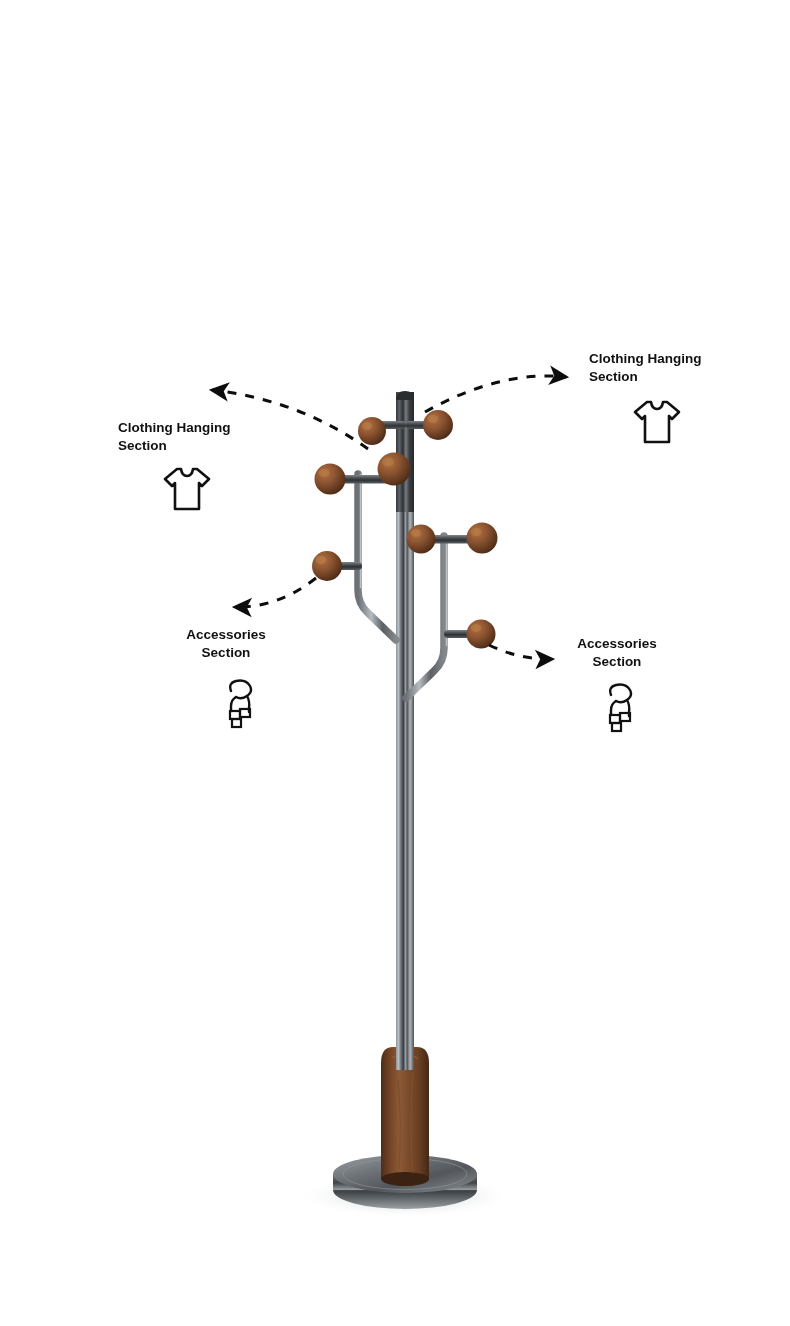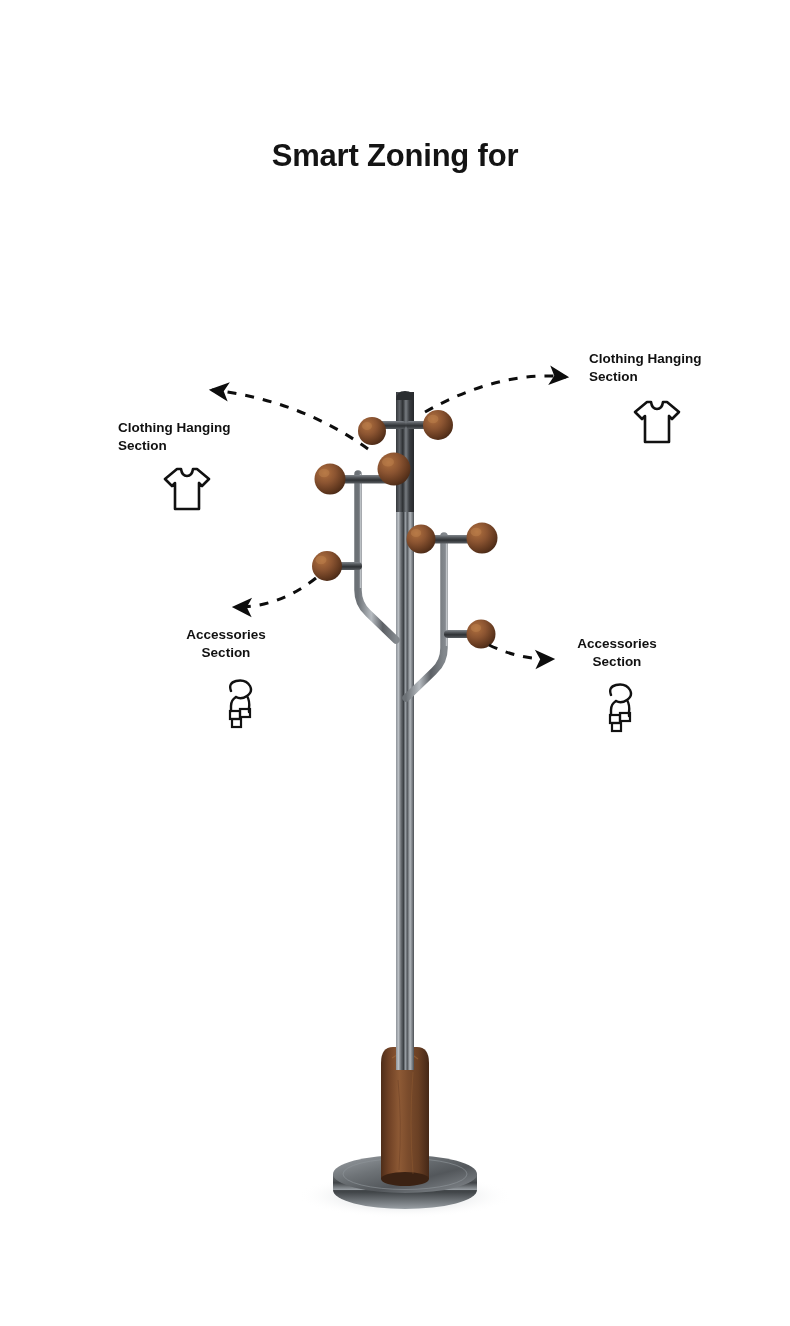--- a/index.html
+++ b/index.html
@@ -60,21 +60,20 @@
   .anno.left-access    { left: 160px; top: 626px; text-align: center; width: 132px; }
   .anno.right-access   { left: 551px; top: 635px; text-align: center; width: 132px; }
 
   .icon-box { position: absolute; }
   .icon-box svg { display: block; }
 </style>
 </head>
 <body>
 
 <div id="headline">
-  <span class="line">Smart Zoning for</span>
 </div>
 
 <div id="stage">
 
   <svg width="790" height="1326" viewBox="0 0 790 1326">
     <defs>
 
       <linearGradient id="gPole" x1="0" y1="0" x2="1" y2="0">
         <stop offset="0.00" stop-color="#8e9399"></stop>
         <stop offset="0.14" stop-color="#babfc4"></stop>

